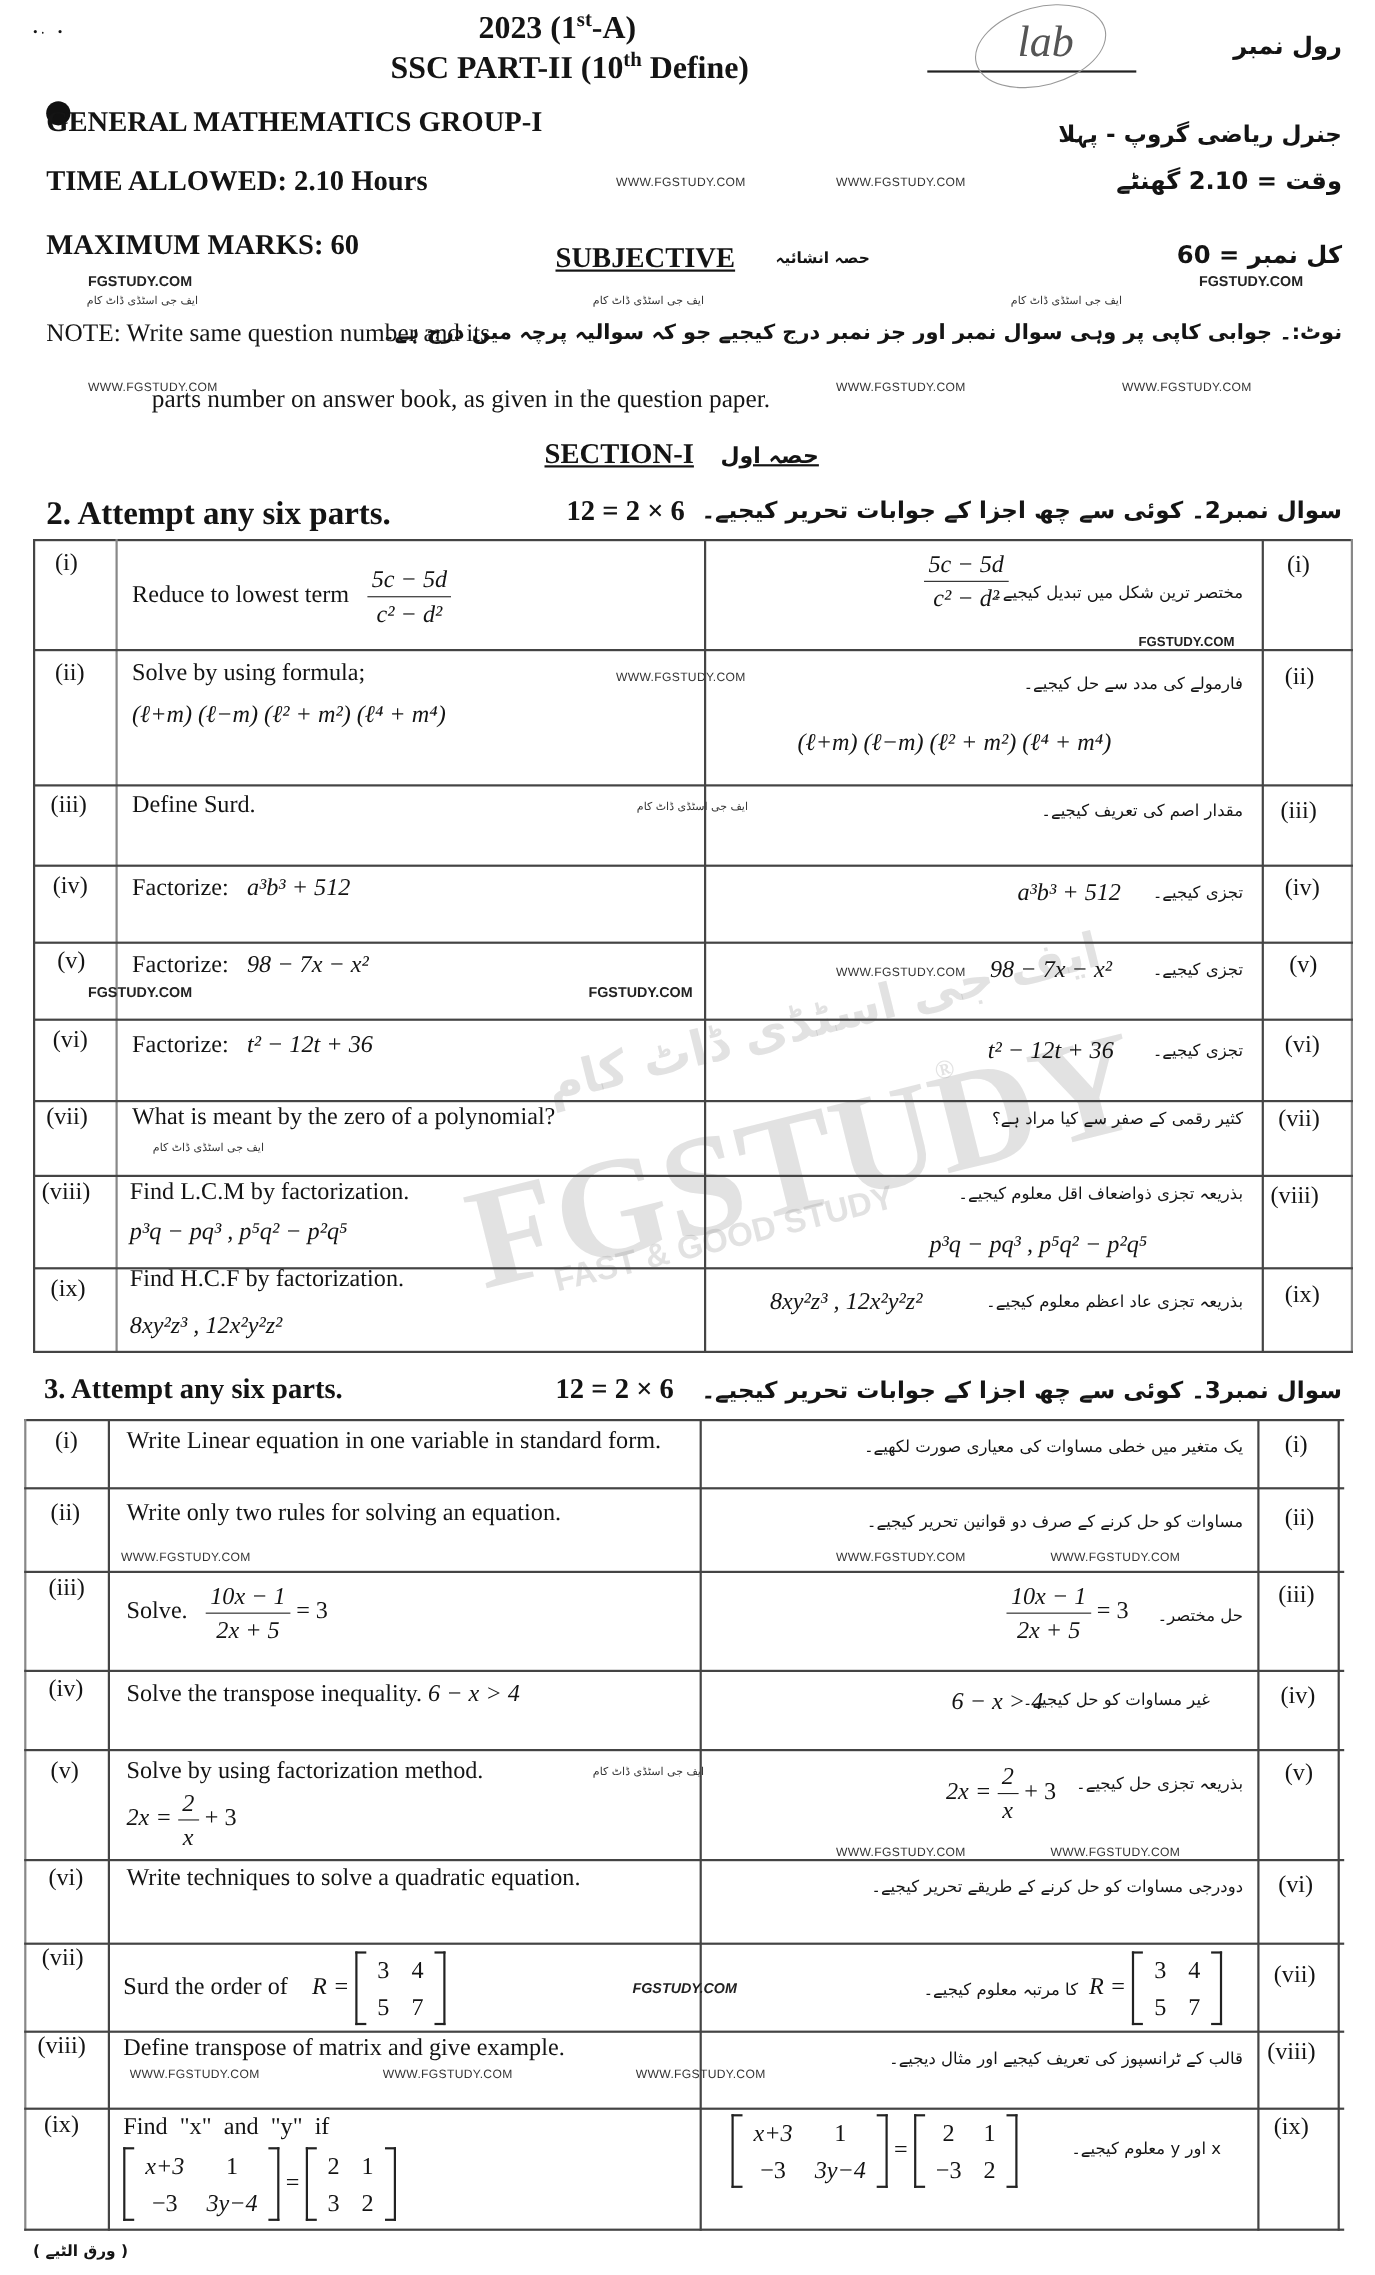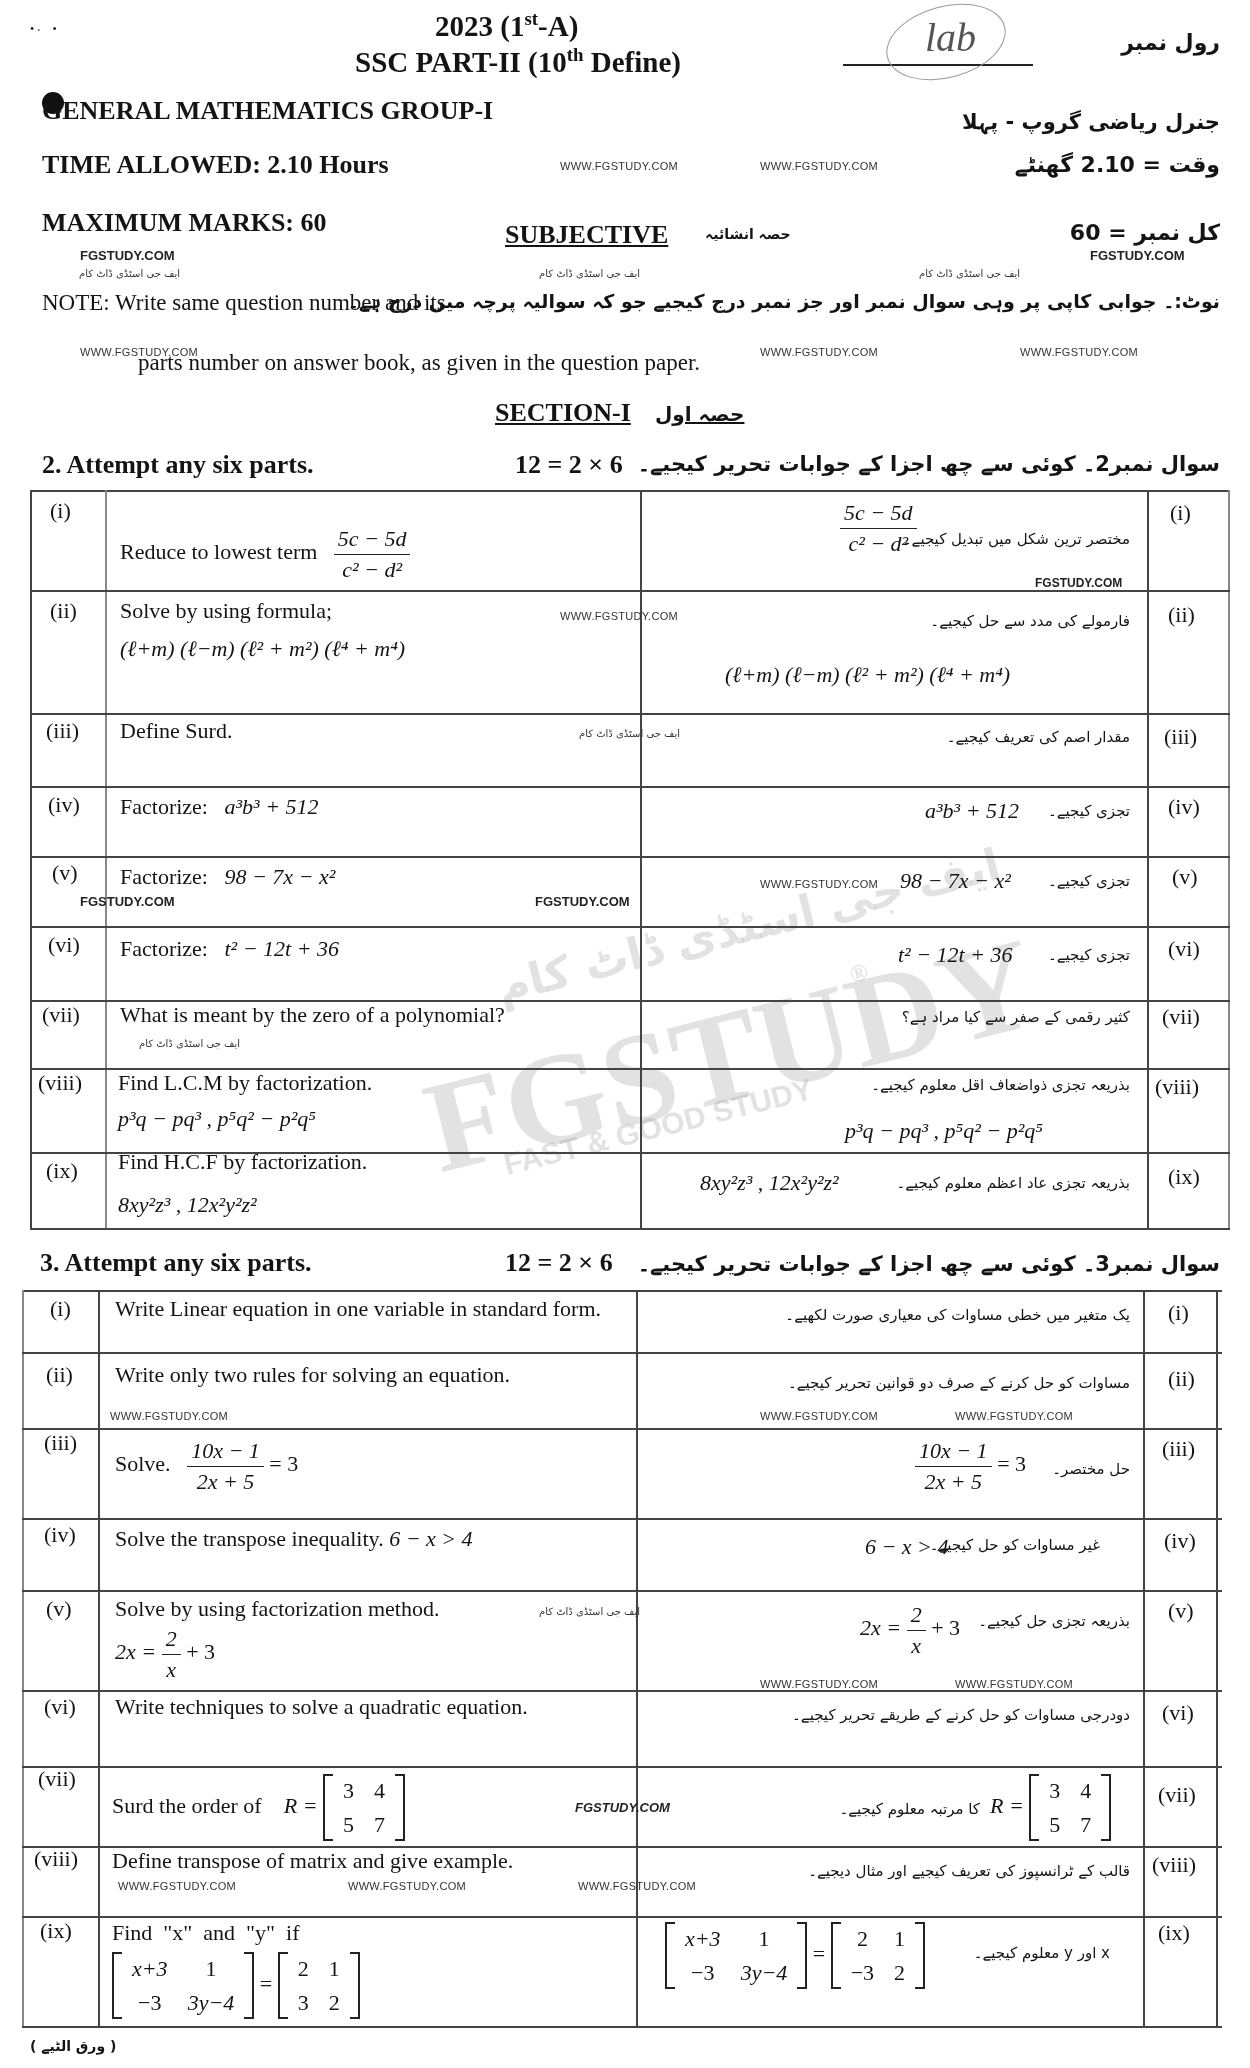--- a/index.html
+++ b/index.html
@@ -73,42 +73,42 @@
 <div class="abs" style="left:42px; top:290px; font-size:23px;">NOTE:  Write same question number and its</div>
 <div class="abs ur" style="right:30px; top:290px; font-size:19px;">نوٹ:۔ جوابی کاپی پر وہی سوال نمبر اور جز نمبر درج کیجیے جو کہ سوالیہ پرچہ میں درج ہے۔</div>
 <div class="abs wm" style="left:80px; top:346px;">WWW.FGSTUDY.COM</div>
 <div class="abs wm" style="left:760px; top:346px;">WWW.FGSTUDY.COM</div>
 <div class="abs wm" style="left:1020px; top:346px;">WWW.FGSTUDY.COM</div>
 <div class="abs" style="left:138px; top:350px; font-size:23px;">parts number on answer book, as given in the question paper.</div>
 
 <div class="abs b" style="left:495px; top:398px; font-size:26px; text-decoration:underline;">SECTION-I</div>
 <div class="abs ur" style="left:655px; top:402px; font-size:20px; text-decoration:underline;">حصہ اول</div>
 
-<div class="abs b" style="left:42px; top:450px; font-size:26px;">2.  Attempt any six parts.</div>
+<div class="abs b" style="left:42px; top:450px; font-size:30px;">2.  Attempt any six parts.</div>
 <div class="abs b" style="left:515px; top:450px; font-size:26px;">12 = 2 × 6</div>
 <div class="abs ur" style="right:30px; top:452px; font-size:21px;">سوال نمبر2۔ کوئی سے چھ اجزا کے جوابات تحریر کیجیے۔</div>
 
 <div class="hline" style="left:30px; top:490px; width:1200px;"></div>
 <div class="vline" style="left:30px; top:490px; height:740px;"></div>
 <div class="vline" style="left:105px; top:490px; height:740px; background:#888;"></div>
 <div class="vline" style="left:640px; top:490px; height:740px;"></div>
 <div class="vline" style="left:1147px; top:490px; height:740px;"></div>
 <div class="vline" style="left:1228px; top:490px; height:740px; background:#888;"></div>
 <div class="hline" style="left:30px; top:590px; width:1200px;"></div>
 <div class="hline" style="left:30px; top:713px; width:1200px;"></div>
 <div class="hline" style="left:30px; top:786px; width:1200px;"></div>
 <div class="hline" style="left:30px; top:856px; width:1200px;"></div>
 <div class="hline" style="left:30px; top:926px; width:1200px;"></div>
 <div class="hline" style="left:30px; top:1000px; width:1200px;"></div>
 <div class="hline" style="left:30px; top:1068px; width:1200px;"></div>
 <div class="hline" style="left:30px; top:1152px; width:1200px;"></div>
 <div class="hline" style="left:30px; top:1228px; width:1200px;"></div>
 
 <div class="qnum" style="left:50px; top:498px;">(i)</div>
-<div class="qtext" style="left:120px; top:524px;"><span>Reduce to lowest term</span>&nbsp;&nbsp;&nbsp;<span class="frac">
+<div class="qtext" style="left:120px; top:512px;"><span>Reduce to lowest term</span>&nbsp;&nbsp;&nbsp;<span class="frac">
       <span class="num">5c − 5d</span>
       <span class="den">c² − d²</span>
     </span></div>
 <div class="qtext" style="left:840px; top:498px;"><span class="frac">
       <span class="num">5c − 5d</span>
       <span class="den">c² − d²</span>
     </span></div>
 <div class="utext" style="right:120px; top:530px;">مختصر ترین شکل میں تبدیل کیجیے۔</div>
 <div class="qnum" style="left:1170px; top:500px;">(i)</div>
 <div class="abs wmb" style="left:1035px; top:576px; font-size:12px;">FGSTUDY.COM</div>

